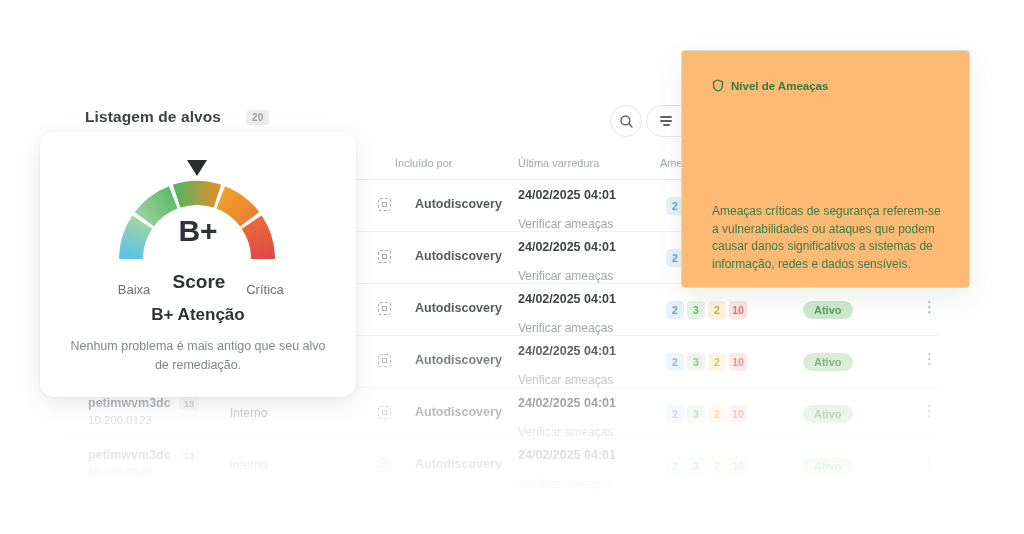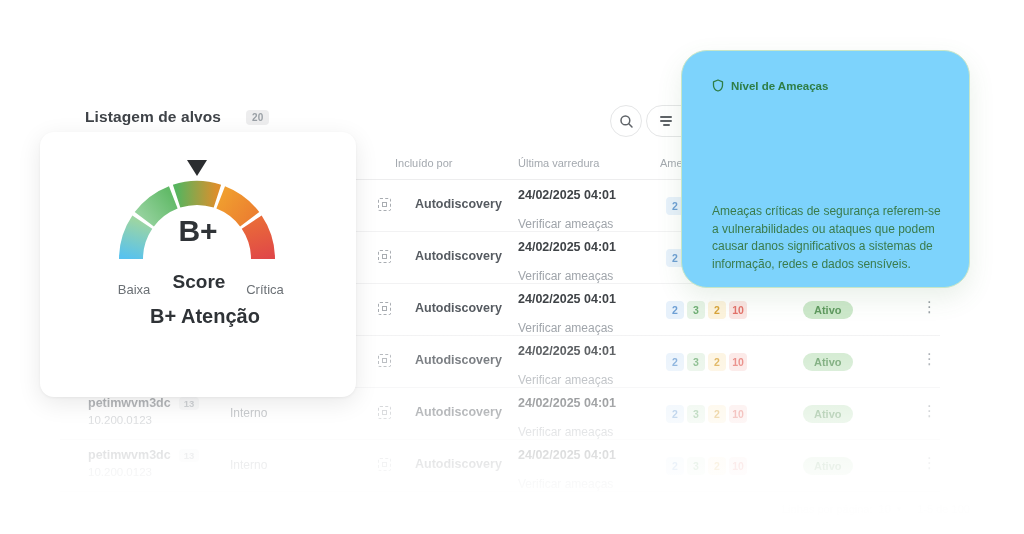--- a/index.html
+++ b/index.html
@@ -65,28 +65,28 @@
 
   
   .gauge-card { position:absolute; left:40px; top:132px; width:316px; height:265px; background:#fff;
     border-radius:14px; box-shadow:0 6px 24px rgba(0,0,0,.09), 0 1px 3px rgba(0,0,0,.05); z-index:30; }
   .gauge-svg { position:absolute; left:0; top:14px; }
   .gauge-score { position:absolute; left:0; top:82px; width:316px; text-align:center;
     font-size:30px; font-weight:700; color:#2f3337; }
   .scale-label { position:absolute; top:150px; width:70px; text-align:center; font-size:13px; color:#6b7075; }
   .sl-left { left:59px; } .sl-right { left:190px; }
   .sl-center { left:124px; top:139px; font-size:19px; font-weight:700; color:#2f3337; }
-  .gauge-status-title { position:absolute; left:7px; top:173px; width:316px; text-align:center;
-    font-size:20px; font-weight:700; color:#2f3337; }
+  .gauge-status-title { position:absolute; left:0; top:173px; width:316px; text-align:center;
+    font-size:17px; font-weight:700; color:#2f3337; }
   .gauge-desc { position:absolute; left:28px; top:205px; width:260px; text-align:center;
     font-size:12.5px; line-height:18.5px; color:#82878c; }
 
   
-  .popover { position:absolute; left:681px; top:50px; width:289px; height:238px; background:#7dd3fc;
-    border:1px solid #c7e6c7; border-radius:26px; box-shadow:0 10px 26px rgba(70,130,70,.12); z-index:40; }
+  .popover { position:absolute; left:681px; top:50px; width:289px; height:238px; background:#fdba74;
+    border:1px solid #c7e6c7; border-radius:4px; box-shadow:0 10px 26px rgba(70,130,70,.12); z-index:40; }
   .pop-head { position:absolute; left:30px; top:28px; display:flex; align-items:center; gap:7px;
     font-size:11.5px; font-weight:600; color:#2e7d46; }
   .pop-title { position:absolute; left:30px; top:112px; font-size:26px; font-weight:700; color:#25693a; }
   .pop-body { position:absolute; left:30px; top:152px; width:233px; font-size:12px; line-height:17.5px; color:#3a7b4b; }
 </style>
 </head>
 <body>
 
 <div class="stage">
 
@@ -330,20 +330,21 @@
       <path d="M 136.6 50.2 A 66 66 0 0 1 177.4 50.2" stroke="url(#g3)" stroke-width="24" fill="none"></path>
       <path d="M 180.7 51.4 A 66 66 0 0 1 209.7 73.3" stroke="url(#g4)" stroke-width="24" fill="none"></path>
       <path d="M 211.7 76.1 A 66 66 0 0 1 223 113" stroke="url(#g5)" stroke-width="24" fill="none"></path>
       <polygon points="147,14 167,14 157,30" fill="#2b2d30"></polygon>
     </svg>
     <div class="gauge-score">B+</div>
     <span class="scale-label sl-left">Baixa</span>
     <span class="scale-label sl-center">Score</span>
     <span class="scale-label sl-right">Crítica</span>
     <div class="gauge-status-title">B+ Atenção</div>
+    <div class="gauge-desc">Nenhum problema é mais antigo que seu alvo de remediação.</div>
   </div>
 
   <div class="popover">
     <div class="pop-head">
       <span style="display:flex;">
         <svg width="12" height="13" viewBox="0 0 12 13">
             <path d="M6 1 L10.5 2.8 V6.2 C10.5 9.4 8.6 11.2 6 12 C3.4 11.2 1.5 9.4 1.5 6.2 V2.8 Z" fill="none" stroke="#2e7d46" stroke-width="1.3" stroke-linejoin="round"></path>
           </svg>
       </span>
       <span>Nível de Ameaças</span>

